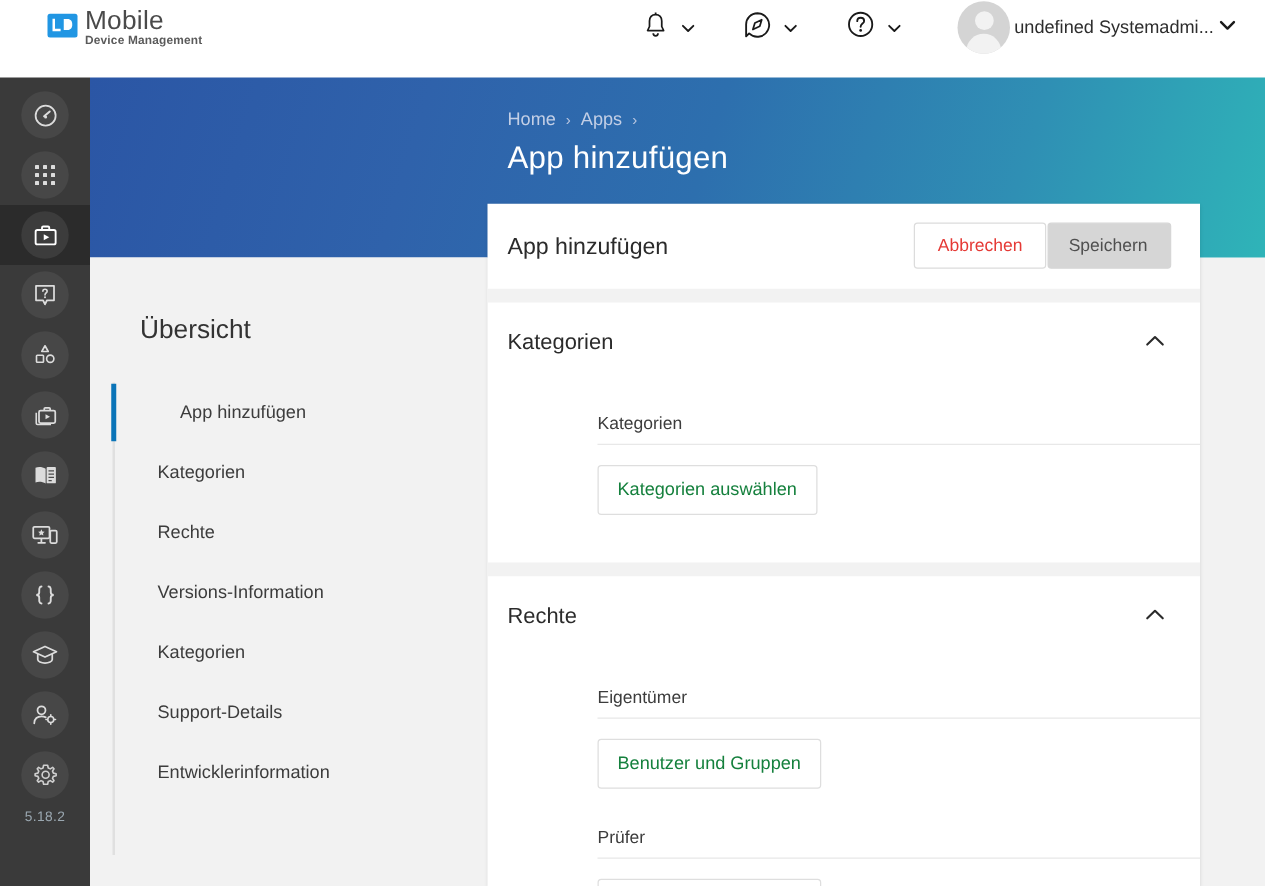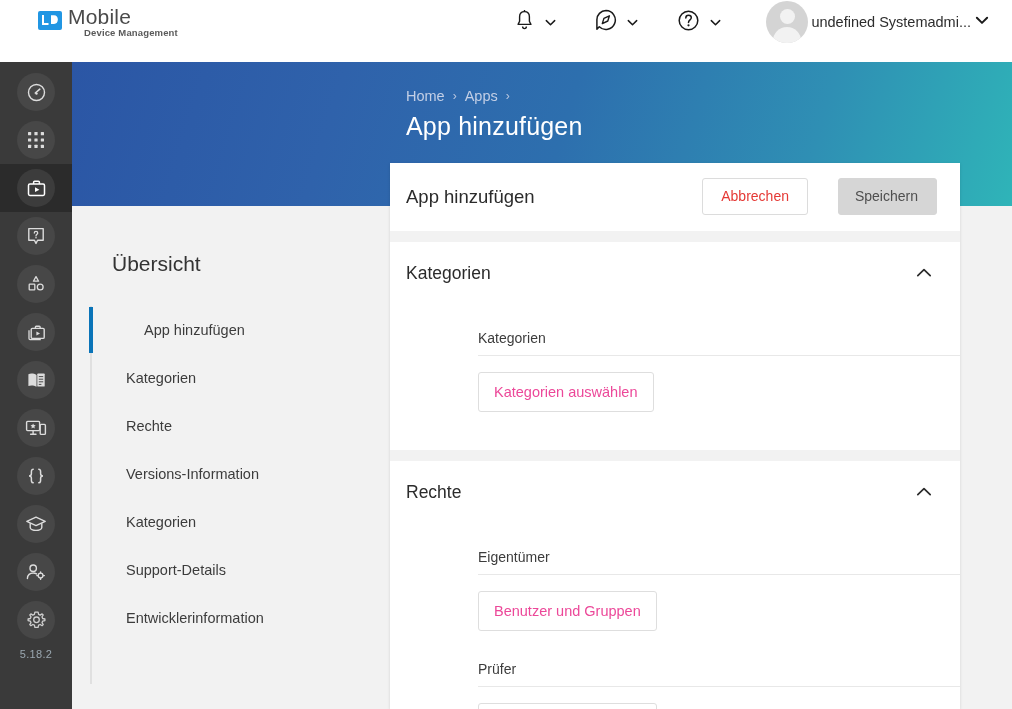--- a/index.html
+++ b/index.html
@@ -31,21 +31,21 @@
     margin-top: -4px;
   }
   .logo-badge svg { display: block; }
   .logo-text { line-height: 1; }
   .logo-main {
     font-size: 21px; color: #4a4a4a; letter-spacing: .2px;
     display: block; font-weight: 400;
   }
   .logo-sub {
     font-size: 9.5px; color: #5a5a5a; letter-spacing: .15px;
-    display: block; margin-top: 1px; font-weight: 600; margin-left: 16px;
+    display: block; margin-top: 1px; font-weight: 600;
   }
 
   .topbar-right {
     margin-left: auto;
     display: flex; align-items: center;
     height: 100%;
   }
   .hdr-item {
     display: flex; align-items: center;
     gap: 9px;
@@ -187,21 +187,21 @@
   .card-head {
     height: 68px;
     display: flex; align-items: center;
     padding: 0 23px 0 16px;
     border-bottom: 1px solid #ffffff;
   }
   .card-head-title {
     font-size: 18.5px; color: #2b2b2b; font-weight: 400;
   }
   .card-head-actions {
-    margin-left: auto; display: flex; align-items: flex-start; gap: 30px;
+    margin-left: auto; display: flex; align-items: flex-start; gap: 1px;
   }
   .btn {
     font-family: "Liberation Sans", sans-serif;
     font-size: 14px;
     padding: 9px 18px;
     border-radius: 3px;
     cursor: pointer;
     line-height: 1.2;
   }
   .btn-cancel {
@@ -237,21 +237,21 @@
     height: 1px; background: #e8e8e8;
     margin-right: 0px;
   }
   .field-btn {
     margin-top: 16px;
     display: inline-block;
     background: #ffffff;
     border: 1px solid #dedede;
     border-radius: 3px;
     font-size: 14.5px;
-    color: #ec4899;
+    color: #15803d;
     padding: 11px 15px;
     cursor: pointer;
     font-family: "Liberation Sans", sans-serif;
   }
   .field-pad-bottom { height: 38px; }
   .field-pad-small { height: 30px; }
   .sec-top-pad { height: 26px; }
 </style>
 </head>
 <body>

